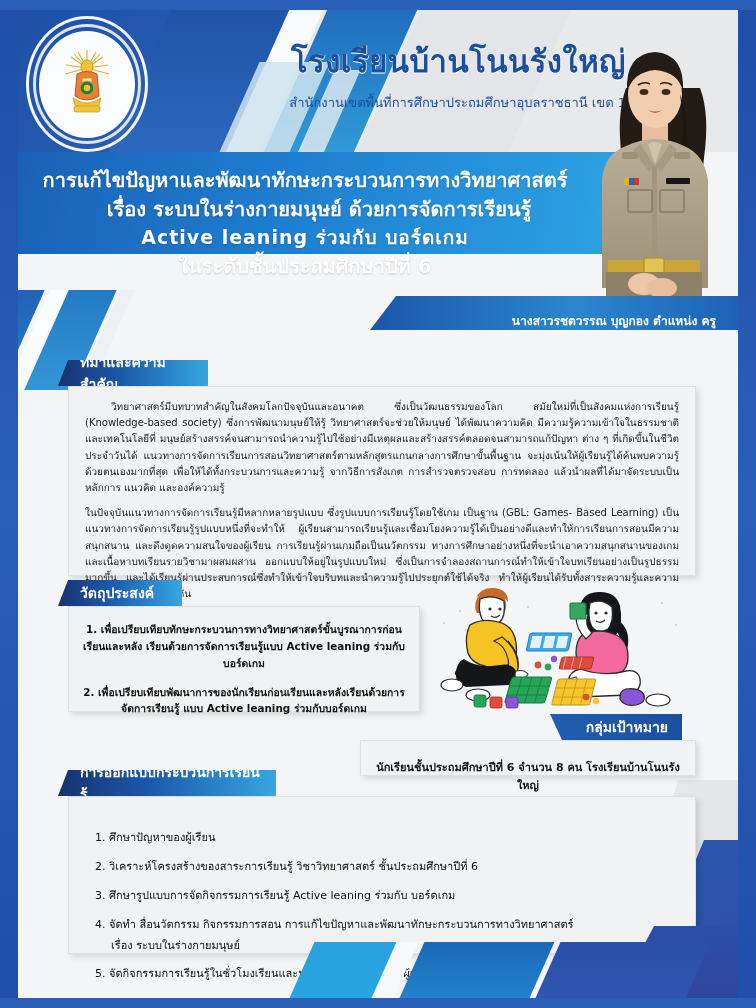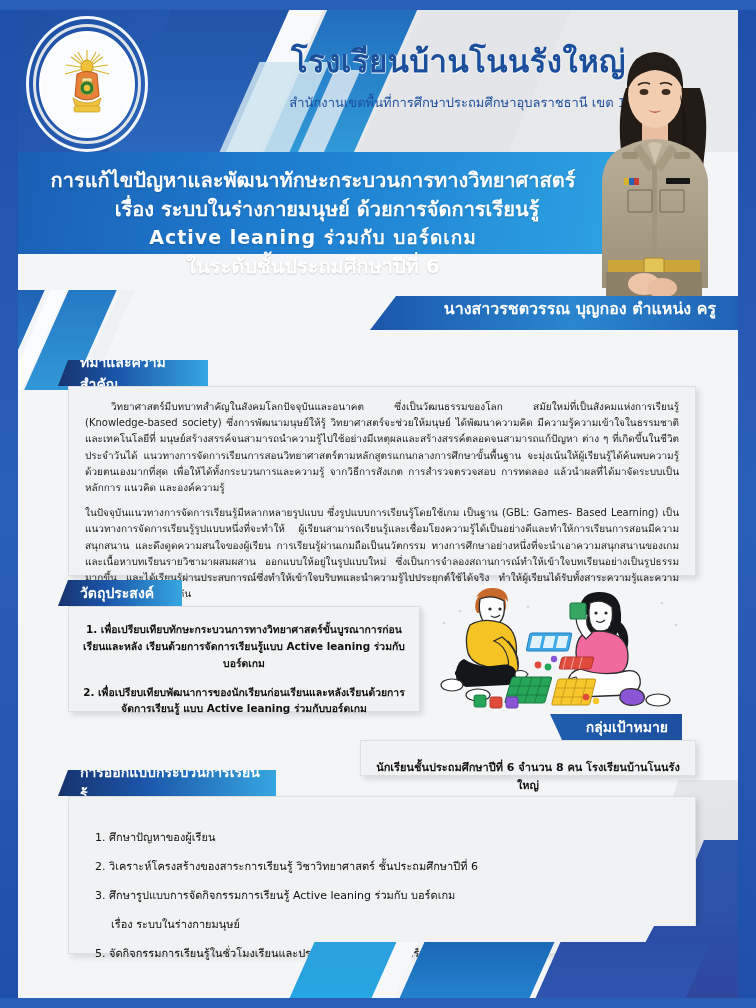--- a/index.html
+++ b/index.html
@@ -62,21 +62,21 @@
     color:#1b4f9c; font-weight:bold; font-size:31px; letter-spacing:.5px;
     text-shadow: 0 1px 0 #ffffff, 1px 0 0 rgba(255,255,255,.6);
   }
   .hdr-sub {
     position:absolute; right:130px; top:92px; text-align:right; z-index:10;
     color:#1d4f9e; font-size:13px;
   }
 
   
   .title-band {
-    position:absolute; left:8px; top:152px; width:660px; height:102px; z-index:6;
+    position:absolute; left:0; top:152px; width:660px; height:102px; z-index:6;
     background: linear-gradient(100deg,#1a5fb4 0%, #1e7fd1 45%, #2fa7e4 100%);
     clip-path: polygon(0 0, 660px 0, 620px 138px, 0 138px);
   }
   .title-band .lines {
     position:absolute; left:0; top:14px; width:610px; text-align:center;
     color:#ffffff; font-weight:bold; font-size:20px; line-height:1.45;
     text-shadow:0 1px 2px rgba(0,0,0,.18);
   }
   .title-band .lines .ln { display:block; white-space:nowrap; }
   .title-band .lines .ln.en { font-size:19px; letter-spacing:1px; }
@@ -86,22 +86,22 @@
   
   .teacher {
     position:absolute; right:22px; top:22px; width:160px; height:290px; z-index:12;
   }
 
   
   .author-bar {
     position:absolute; right:18px; top:296px; width:368px; height:34px; z-index:13;
     background: linear-gradient(90deg,#1b56aa 0%, #2a86cf 55%, #1f62b5 100%);
     clip-path: polygon(26px 0, 368px 0, 368px 34px, 0 34px);
-    display:flex; align-items:flex-start; justify-content:flex-end;
-    padding-right:22px; color:#fff; font-weight:bold; font-size:16px;
+    display:flex; align-items:flex-end; justify-content:flex-end;
+    padding-right:22px; color:#fff; font-weight:bold; font-size:12px;
   }
   .author-deco {
     position:absolute; right:18px; top:296px; width:40px; height:34px; z-index:12;
     background:#3da8e2; clip-path: polygon(14px 0, 40px 0, 26px 34px, 0 34px);
   }
 
   
   .sec-tab {
     position:absolute; height:26px; z-index:15;
     background: linear-gradient(90deg,#17336e 0%, #1b56aa 40%, #36a6e0 100%);
@@ -444,20 +444,21 @@
       <li>
         <span>1. ศึกษาปัญหาของผู้เรียน</span>
       </li>
       <li>
         <span>2. วิเคราะห์โครงสร้างของสาระการเรียนรู้ วิชาวิทยาศาสตร์ ชั้นประถมศึกษาปีที่ 6</span>
       </li>
       <li>
         <span>3. ศึกษารูปแบบการจัดกิจกรรมการเรียนรู้  Active leaning ร่วมกับ บอร์ดเกม</span>
       </li>
       <li>
+        <span>4. จัดทำ สื่อนวัตกรรม กิจกรรมการสอน  การแก้ไขปัญหาและพัฒนาทักษะกระบวนการทางวิทยาศาสตร์</span>
         <span class="sub">เรื่อง ระบบในร่างกายมนุษย์</span>
       </li>
       <li>
         <span>5. จัดกิจกรรมการเรียนรู้ในชั่วโมงเรียนและประเมินการเรียนรู้ของผู้เรียน</span>
       </li>
     </ul>
   </div>
 
   <div class="side-diag"></div>
   <div class="side-diag-blue"></div>

